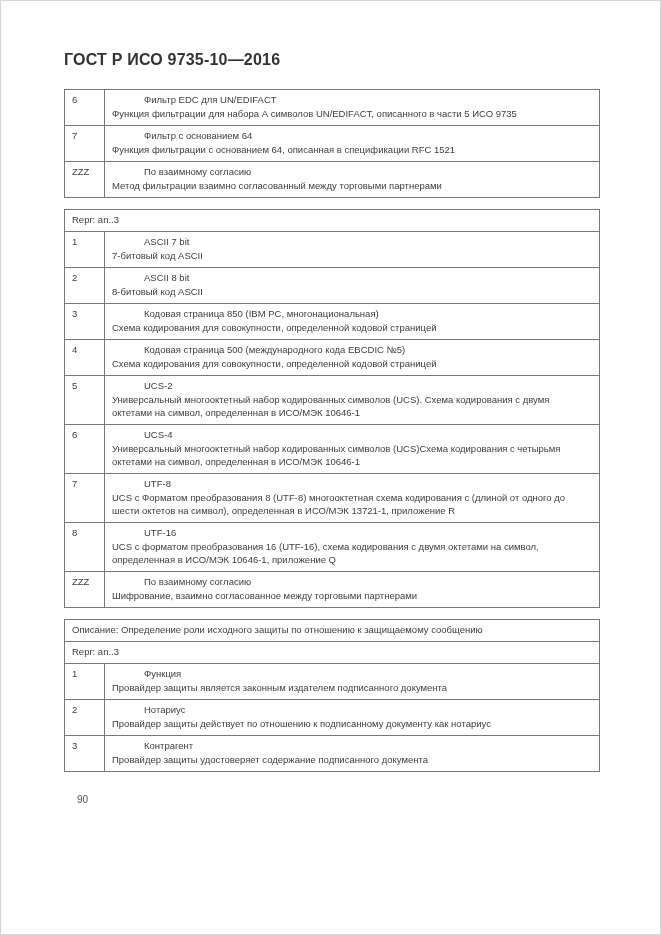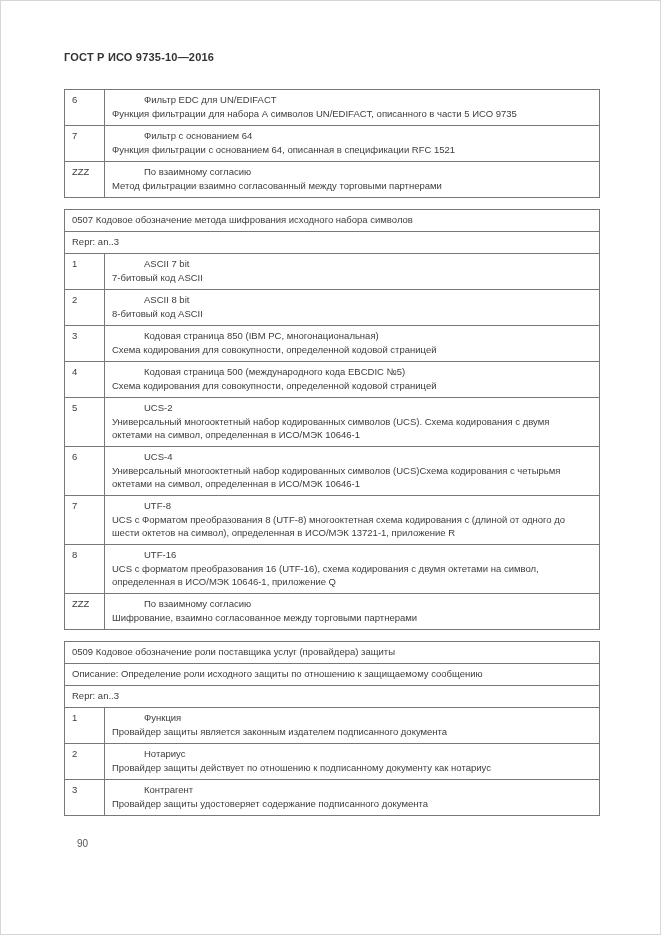--- a/index.html
+++ b/index.html
@@ -15,21 +15,21 @@
     height: 935px;
     background: #ffffff;
     border: 1px solid #d6d6d6;
     color: #3d3d3d;
     overflow: hidden;
   }
   .doc-header {
     position: absolute;
     top: 50px;
     left: 63px;
-    font-size: 11px;
+    font-size: 16px;
     font-weight: bold;
     letter-spacing: 0.2px;
     color: #333333;
   }
   .content {
     position: absolute;
     top: 88px;
     left: 63px;
     width: 536px;
   }
@@ -97,23 +97,20 @@
       </tbody>
     </table>
 
     <table class="code-table">
       <colgroup>
           <col class="col-code">
           <col class="col-text">
         </colgroup>
       <tbody>
         <tr>
-          <td colspan="2">0507 Кодовое обозначение метода шифрования исходного набора символов</td>
-        </tr>
-        <tr>
           <td colspan="2">Repr: an..3</td>
         </tr>
         <tr>
           <td class="code-cell">1</td>
           <td>
             <div class="row-name">ASCII 7 bit</div>
             <div class="row-desc">7-битовый код ASCII</div>
           </td>
         </tr>
         <tr>
@@ -175,23 +172,20 @@
       </tbody>
     </table>
 
     <table class="code-table">
       <colgroup>
           <col class="col-code">
           <col class="col-text">
         </colgroup>
       <tbody>
         <tr>
-          <td colspan="2">0509 Кодовое обозначение роли поставщика услуг (провайдера) защиты</td>
-        </tr>
-        <tr>
           <td colspan="2">Описание: Определение роли исходного защиты по отношению к защищаемому сообщению</td>
         </tr>
         <tr>
           <td colspan="2">Repr: an..3</td>
         </tr>
         <tr>
           <td class="code-cell">1</td>
           <td>
             <div class="row-name">Функция</div>
             <div class="row-desc">Провайдер защиты является законным издателем подписанного документа</div>

